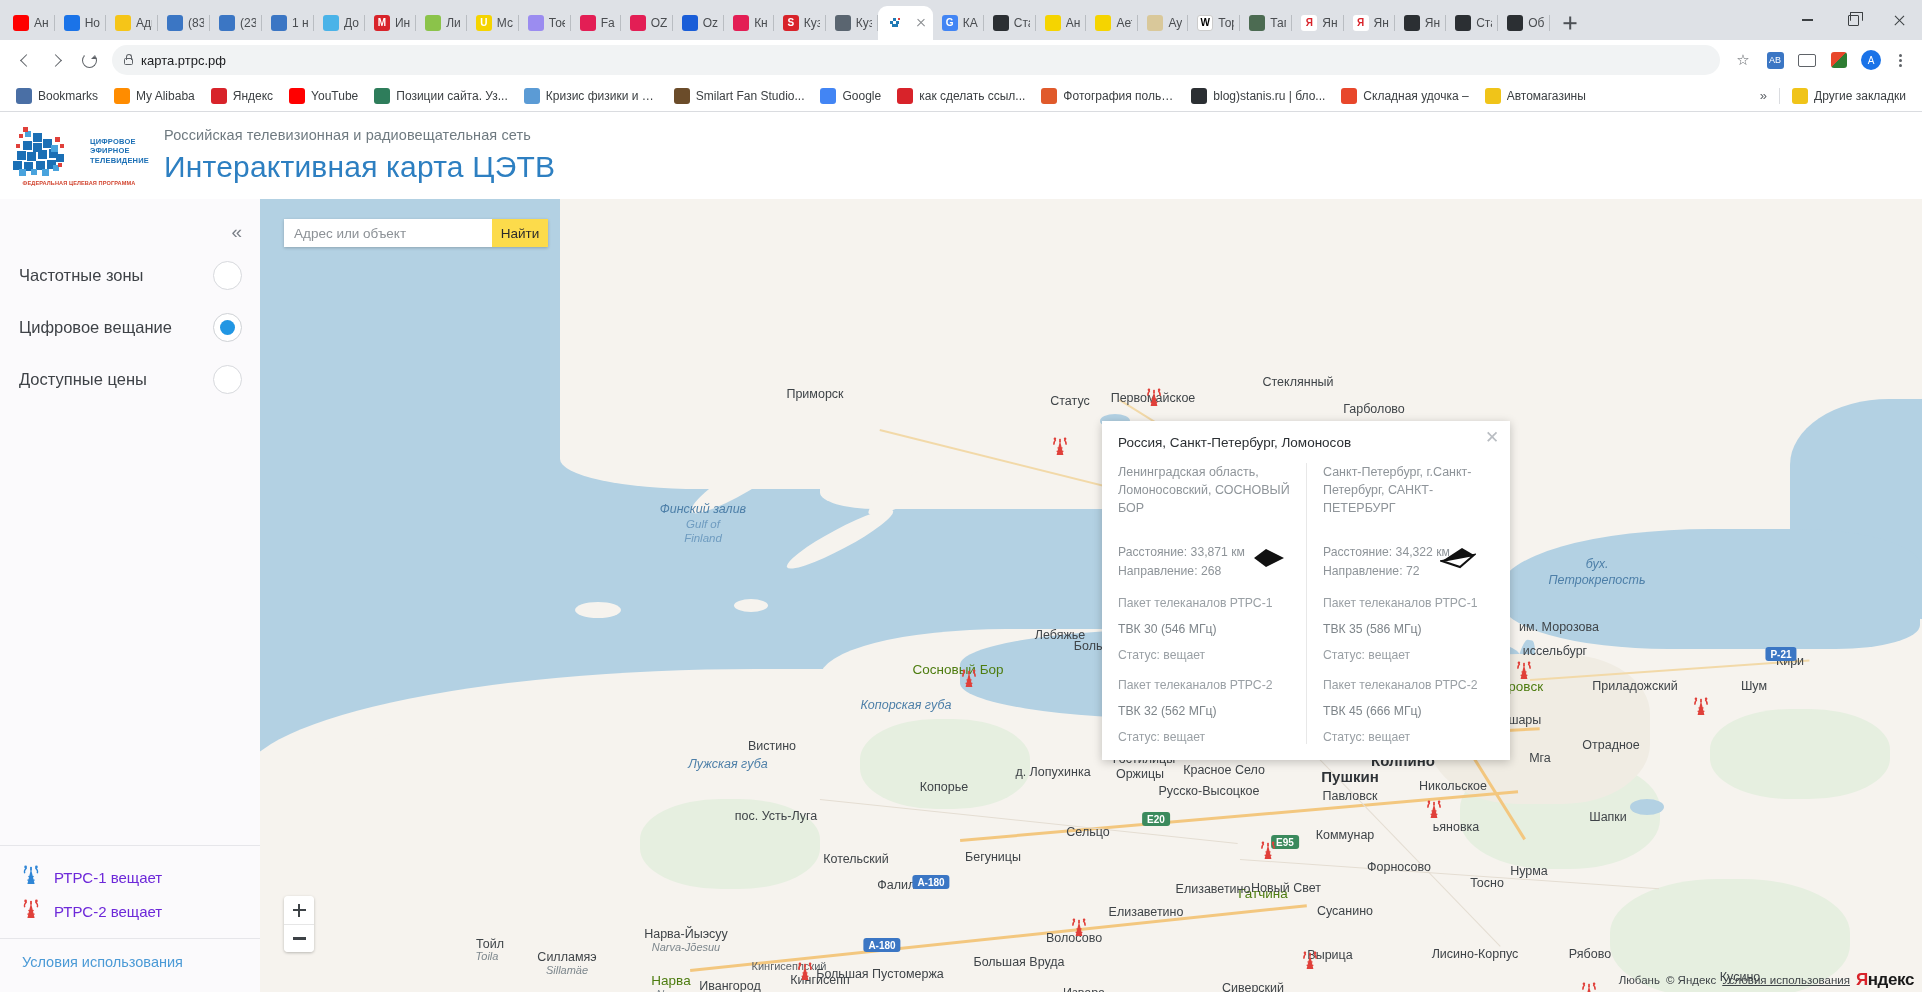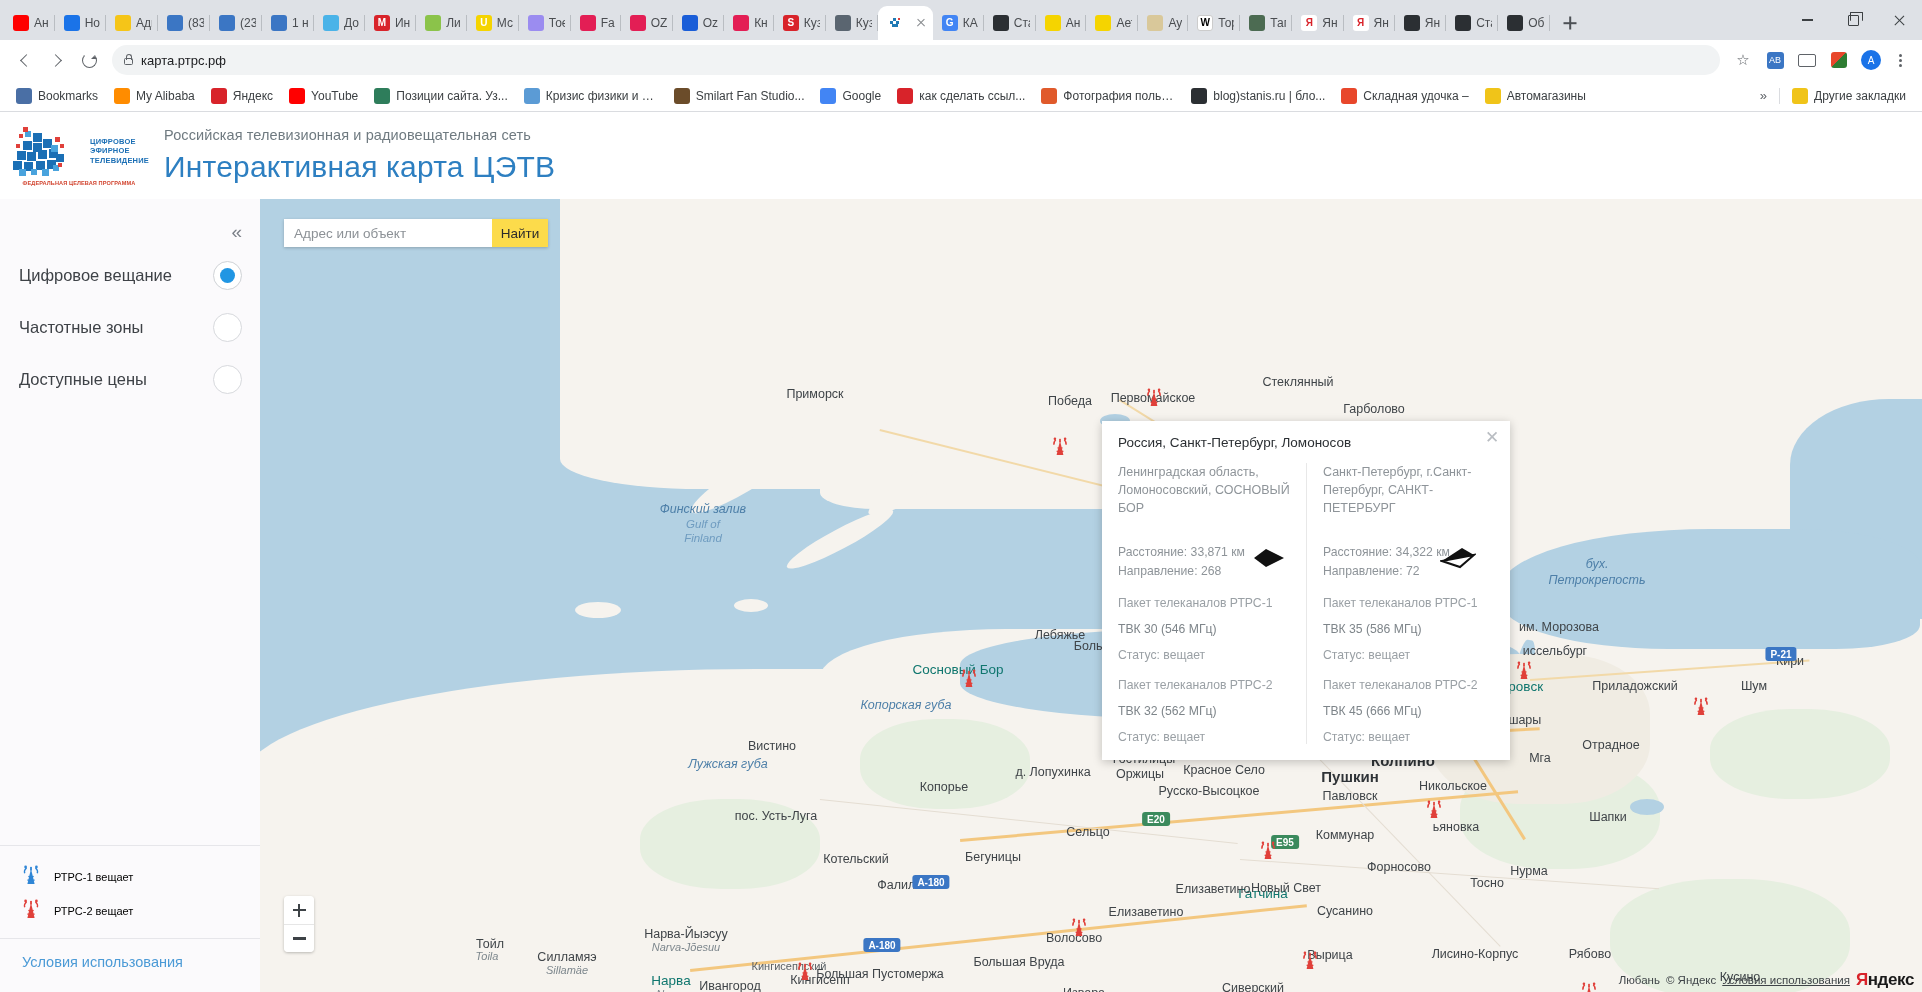--- a/index.html
+++ b/index.html
@@ -142,40 +142,40 @@
     width: 29px; height: 29px; border-radius: 50%; border: 1px solid #d7d9dd;
     background: #fff; display:flex; align-items:center; justify-content:center;
   }
   .toggle-outer.on { border-color: #cfd2d6; }
   .toggle-dot { width: 15px; height: 15px; border-radius: 50%; background: #2196e3; }
 
   .legend {
     margin-top: auto; border-top: 1px solid #e6e6ea; padding: 14px 0 0 0;
   }
   .legend-row { display:flex; align-items:center; gap: 14px; height: 34px; padding-left: 22px; }
-  .legend-label { font-size: 11px; color: #000000; }
+  .legend-label { font-size: 15px; color: #6d28d9; }
   .terms {
     border-top: 1px solid #e6e6ea; margin-top: 10px; padding: 15px 0 0 22px;
     font-size: 14.5px; color: #4b9ad6; height: 54px;
   }
 
   
   .map { position: absolute; left: 260px; top: 0; right: 0; bottom: 0; overflow: hidden; background: #f4f1ec; }
   .sea { position: absolute; background: #b3d1e3; }
   .land { position: absolute; background: #f6f3ee; }
   .green { position:absolute; background:#e6efe0; border-radius: 45%; }
   .lake  { position:absolute; background:#b3d1e3; border-radius: 50%; }
   .urban { position:absolute; background:#f0ece3; border-radius:40%; }
   .road { position:absolute; background:#f2d9a8; height:2px; transform-origin: 0 0; }
   .road.major { background:#f3c77f; height:3px; }
   .road.thin { background:#e4ddd2; height:1.4px; }
 
   .maplabel { position:absolute; font-size: 12.5px; color:#3f4448; white-space: nowrap; transform: translate(-50%,-50%); }
   .maplabel.big { font-size: 15px; font-weight: bold; color:#2f3337; }
-  .maplabel.mid { font-size: 13.5px; color:#0f766e; }
+  .maplabel.mid { font-size: 13.5px; color:#4d7c0f; }
   .maplabel.water { color:#4d7fa8; font-style: italic; font-size: 12.5px; }
   .maplabel.water2 { color:#6f9cc0; font-style: italic; font-size: 11.5px; }
   .maplabel.small { font-size: 11px; color:#5a6166; }
   .maplabel.latin { font-style: italic; color:#7d878d; font-size: 11px; }
 
   .shield {
     position:absolute; transform: translate(-50%,-50%);
     font-size: 10px; color:#fff; padding: 1.5px 5px; border-radius: 3px; font-weight:bold;
   }
   .shield.blue { background:#3b76c4; }
@@ -531,28 +531,28 @@
     <div class="head-title">Интерактивная карта ЦЭТВ</div>
   </div>
 </div>
 
 <div class="main">
 
   <div class="sidebar">
     <div class="collapse-btn">«</div>
     <div class="filters" id="filters-container">
         <div class="filter-row">
+          <span class="filter-label">Частотные зоны</span>
+          <span class="toggle-outer"></span>
+        </div>
+        <div class="filter-row">
           <span class="filter-label">Цифровое вещание</span>
           <span class="toggle-outer on">
             <span class="toggle-dot" style="background: rgb(33, 150, 227);"></span>
           </span>
-        </div>
-        <div class="filter-row">
-          <span class="filter-label">Частотные зоны</span>
-          <span class="toggle-outer"></span>
         </div>
         <div class="filter-row">
           <span class="filter-label">Доступные цены</span>
           <span class="toggle-outer"></span>
         </div>
       </div>
     <div class="legend">
       <div id="legend-container">
           <div class="legend-row">
             <span><svg width="18" height="20" viewBox="0 0 20 22">
@@ -630,21 +630,21 @@
     <div class="road major" style="left:1160px;top:470px;width:200px;transform:rotate(58deg);"></div>
     <div class="road" style="left:620px;top:230px;width:420px;transform:rotate(14deg);"></div>
     <div class="road" style="left:860px;top:200px;width:300px;transform:rotate(32deg);"></div>
     <div class="road" style="left:1270px;top:480px;width:280px;transform:rotate(-4deg);"></div>
     <div class="road thin" style="left:560px;top:600px;width:420px;transform:rotate(6deg);"></div>
     <div class="road thin" style="left:980px;top:660px;width:420px;transform:rotate(4deg);"></div>
     <div class="road thin" style="left:1060px;top:560px;width:260px;transform:rotate(46deg);"></div>
 
     <div id="map-labels">
         <div class="maplabel" style="left: 555px; top: 195px;">Приморск</div>
-        <div class="maplabel" style="left: 810px; top: 202px;">Победа</div>
+        <div class="maplabel" style="left: 810px; top: 202px;">Статус</div>
         <div class="maplabel" style="left: 893px; top: 199px;">Первомайское</div>
         <div class="maplabel" style="left: 1038px; top: 183px;">Стеклянный</div>
         <div class="maplabel" style="left: 1114px; top: 210px;">Гарболово</div>
         <div class="maplabel water" style="left: 443px; top: 310px;">Финский залив</div>
         <div class="maplabel water2" style="left: 443px; top: 325px;">Gulf of</div>
         <div class="maplabel water2" style="left: 443px; top: 339px;">Finland</div>
         <div class="maplabel water" style="left: 1337px; top: 365px;">бух.</div>
         <div class="maplabel water" style="left: 1337px; top: 381px;">Петрокрепость</div>
         <div class="maplabel" style="left: 1299px; top: 428px;">им. Морозова</div>
         <div class="maplabel" style="left: 800px; top: 436px;">Лебяжье</div>

